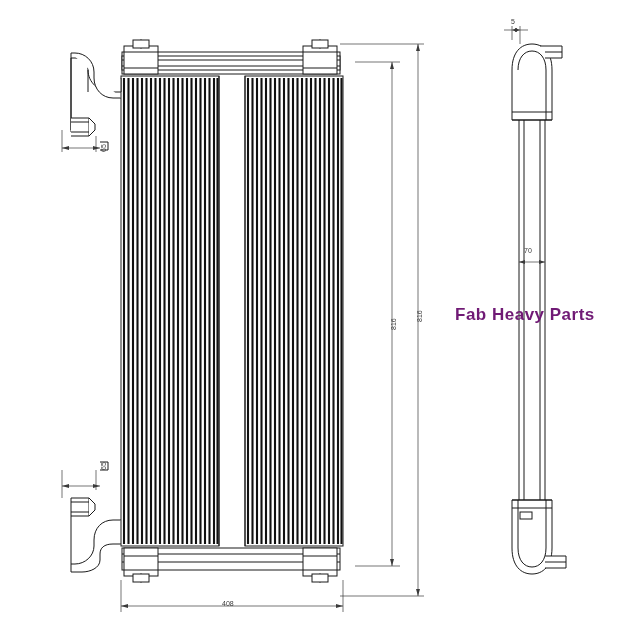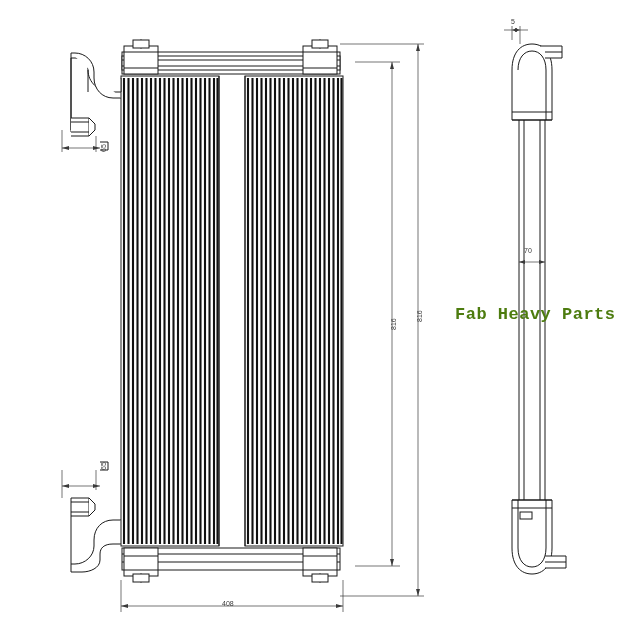--- a/index.html
+++ b/index.html
@@ -17,24 +17,24 @@
   }
   #page svg {
     position: absolute;
     left: 0;
     top: 0;
   }
   .watermark {
     position: absolute;
     left: 455px;
     top: 305px;
-    font-family: Liberation Mono, monospace;
+    font-family: Liberation Sans, sans-serif;
     font-size: 17px;
     font-weight: bold;
-    color: #4d7c0f;
+    color: #701a75;
     letter-spacing: 0.5px;
     white-space: nowrap;
     user-select: none;
   }
   .dimtext {
     position: absolute;
     font-family: "Liberation Sans", sans-serif;
     font-size: 7px;
     color: #3a3a3a;
     white-space: nowrap;

